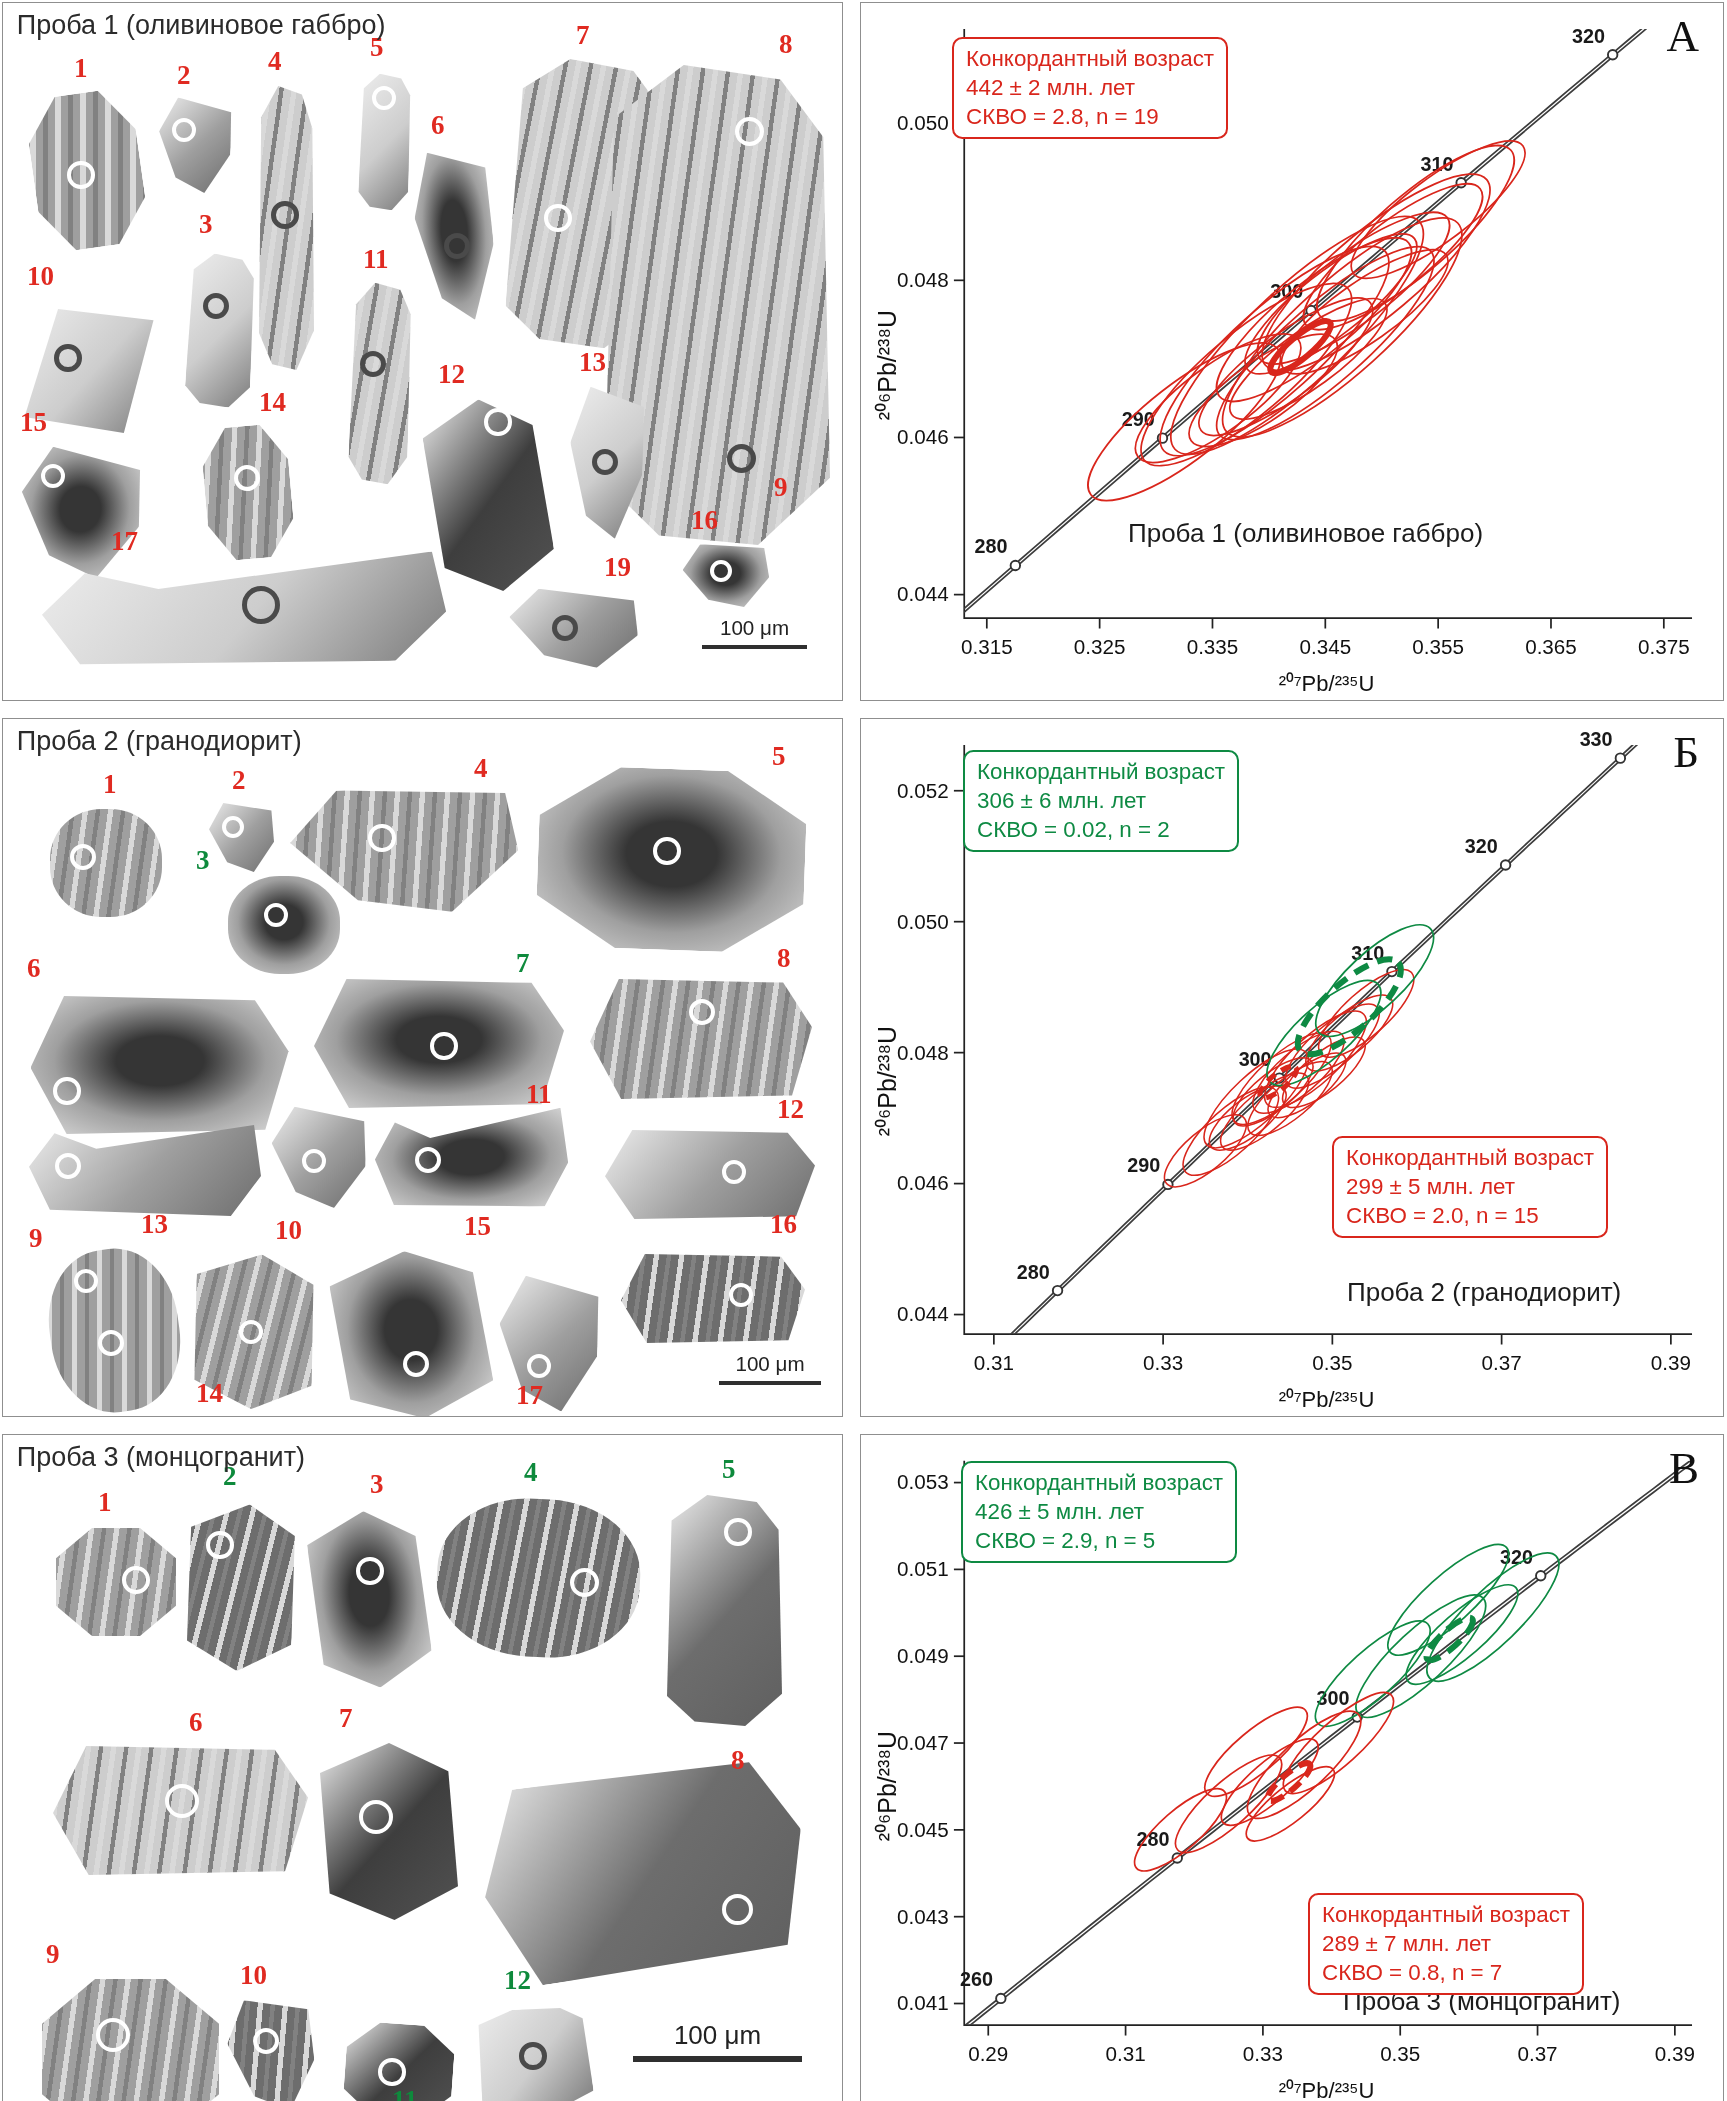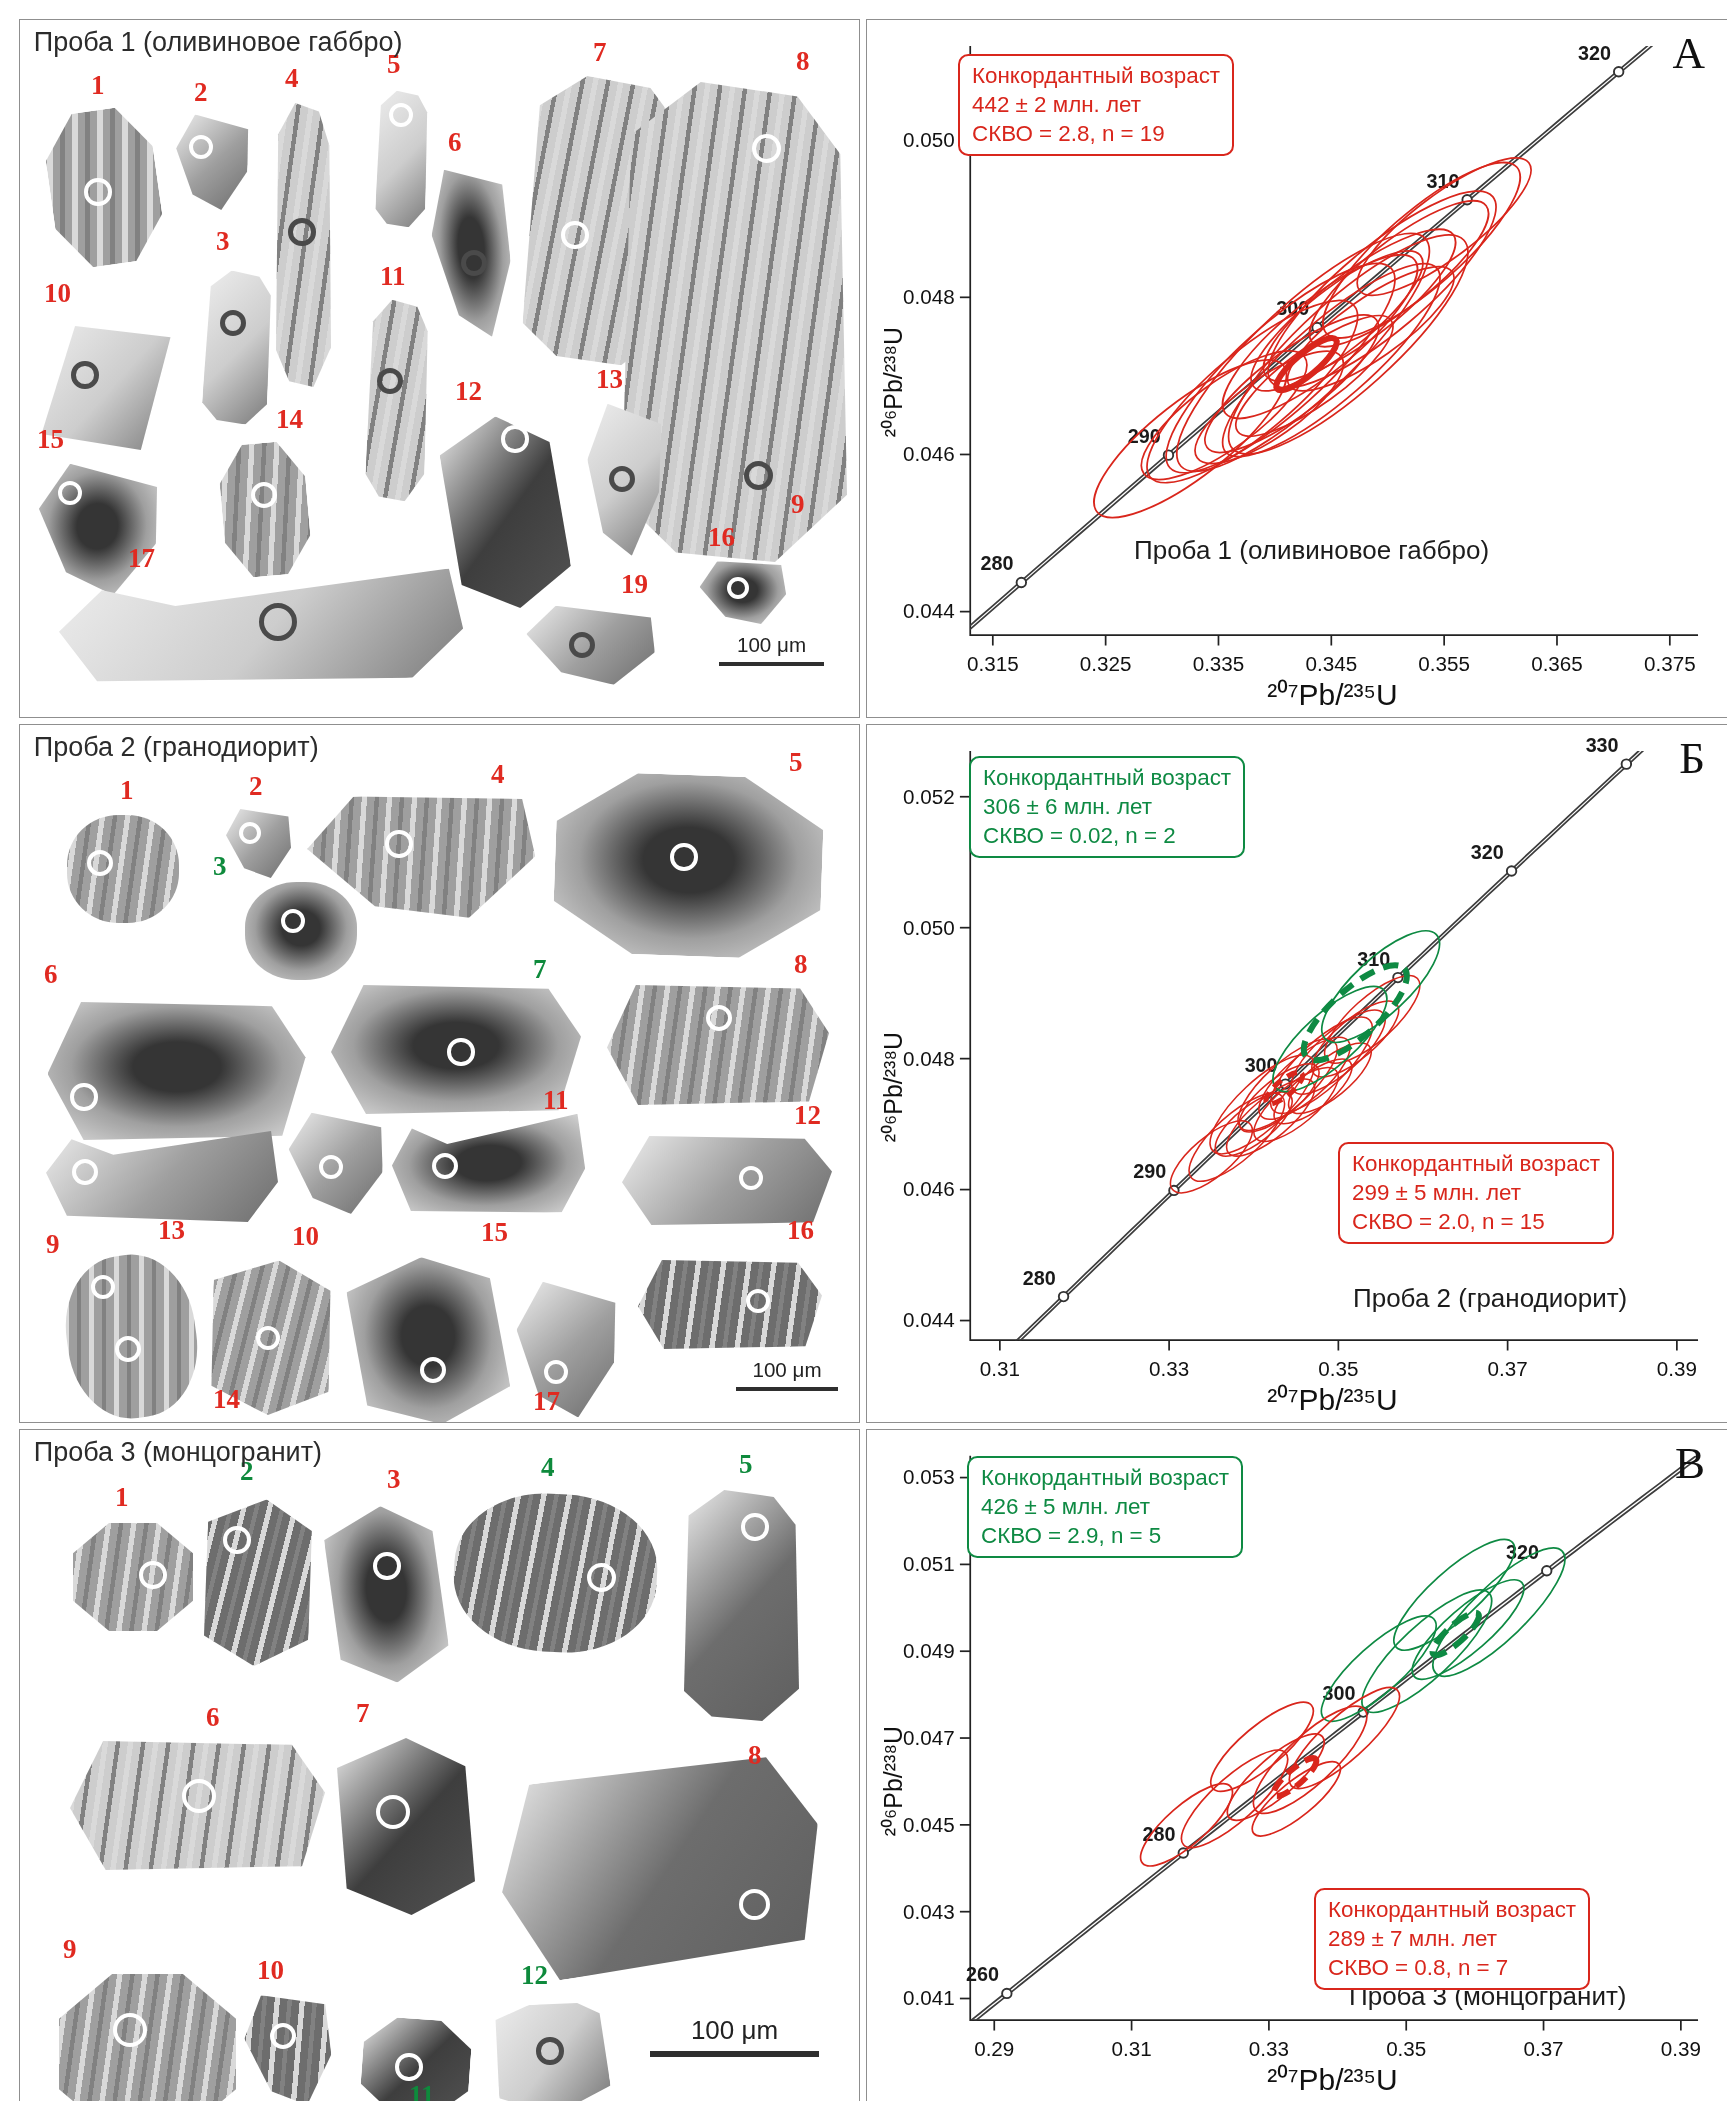--- a/index.html
+++ b/index.html
@@ -1,34 +1,34 @@
 <!DOCTYPE html>
 <html style="font-size:13.8px"><head>
 <meta charset="utf-8">
 <style>
   html,body{margin:0;padding:0;background:#fff;}
   body{font-family:"Liberation Sans",sans-serif;color:#111;}
-  .figure{width:1728px;height:2102px;box-sizing:border-box;padding:19px;
+  .figure{width:1728px;height:2102px;box-sizing:border-box;padding:2px;
     display:grid;grid-template-columns:841px 864px;grid-template-rows:699px 699px 674px;
-    gap:6px;background:#fff;}
+    gap:17px;background:#fff;}
   .panel{position:relative;border:0.9px solid #8f8f8f;background:#fff;overflow:hidden;box-sizing:border-box;}
   .panel-title{position:absolute;top:6.9px;left:13.8px;margin:0;font-size:27px;font-weight:400;color:#2b2b2b;z-index:6;}
   .grain-field{position:absolute;inset:0;z-index:1;}
   .grain{position:absolute;}
   .gnum{position:absolute;font-family:"Liberation Serif",serif;font-size:27px;font-weight:700;z-index:5;}
   .gnum.red{color:#e02a21;}
   .gnum.green{color:#0e8a3c;}
   .spot{position:absolute;border-radius:50%;z-index:4;background:transparent;}
   .scalebar{position:absolute;z-index:5;text-align:center;}
   .scalebar .bar{background:#2f2f2f;width:100%;}
   .scalebar .txt{color:#222;}
   .chart-panel svg{position:absolute;left:0;top:0;z-index:1;}
   .corner{position:absolute;top:6.9px;right:24px;font-family:"Liberation Serif",serif;font-size:45px;color:#111;z-index:7;}
   .ylabel{position:absolute;left:8.6px;top:44%;writing-mode:vertical-rl;transform:rotate(180deg);font-size:25px;color:#111;z-index:6;}
-  .xlabel{position:absolute;bottom:3.4px;left:54%;transform:translateX(-50%);font-size:30px;color:#111;z-index:6;}
+  .xlabel{position:absolute;bottom:3.4px;left:54%;transform:translateX(-50%);font-size:22px;color:#111;z-index:6;}
   .annot{position:absolute;background:#fff;border:2.6px solid;border-radius:10.3px;padding:5.2px 12px;
     font-size:22.4px;line-height:1.3;z-index:7;white-space:nowrap;}
   .sample-label{position:absolute;font-size:26px;color:#1c1c1c;z-index:6;white-space:nowrap;}
 </style>
 </head>
 <body>
 
 <div class="figure">
 
   <section class="panel img-panel">

